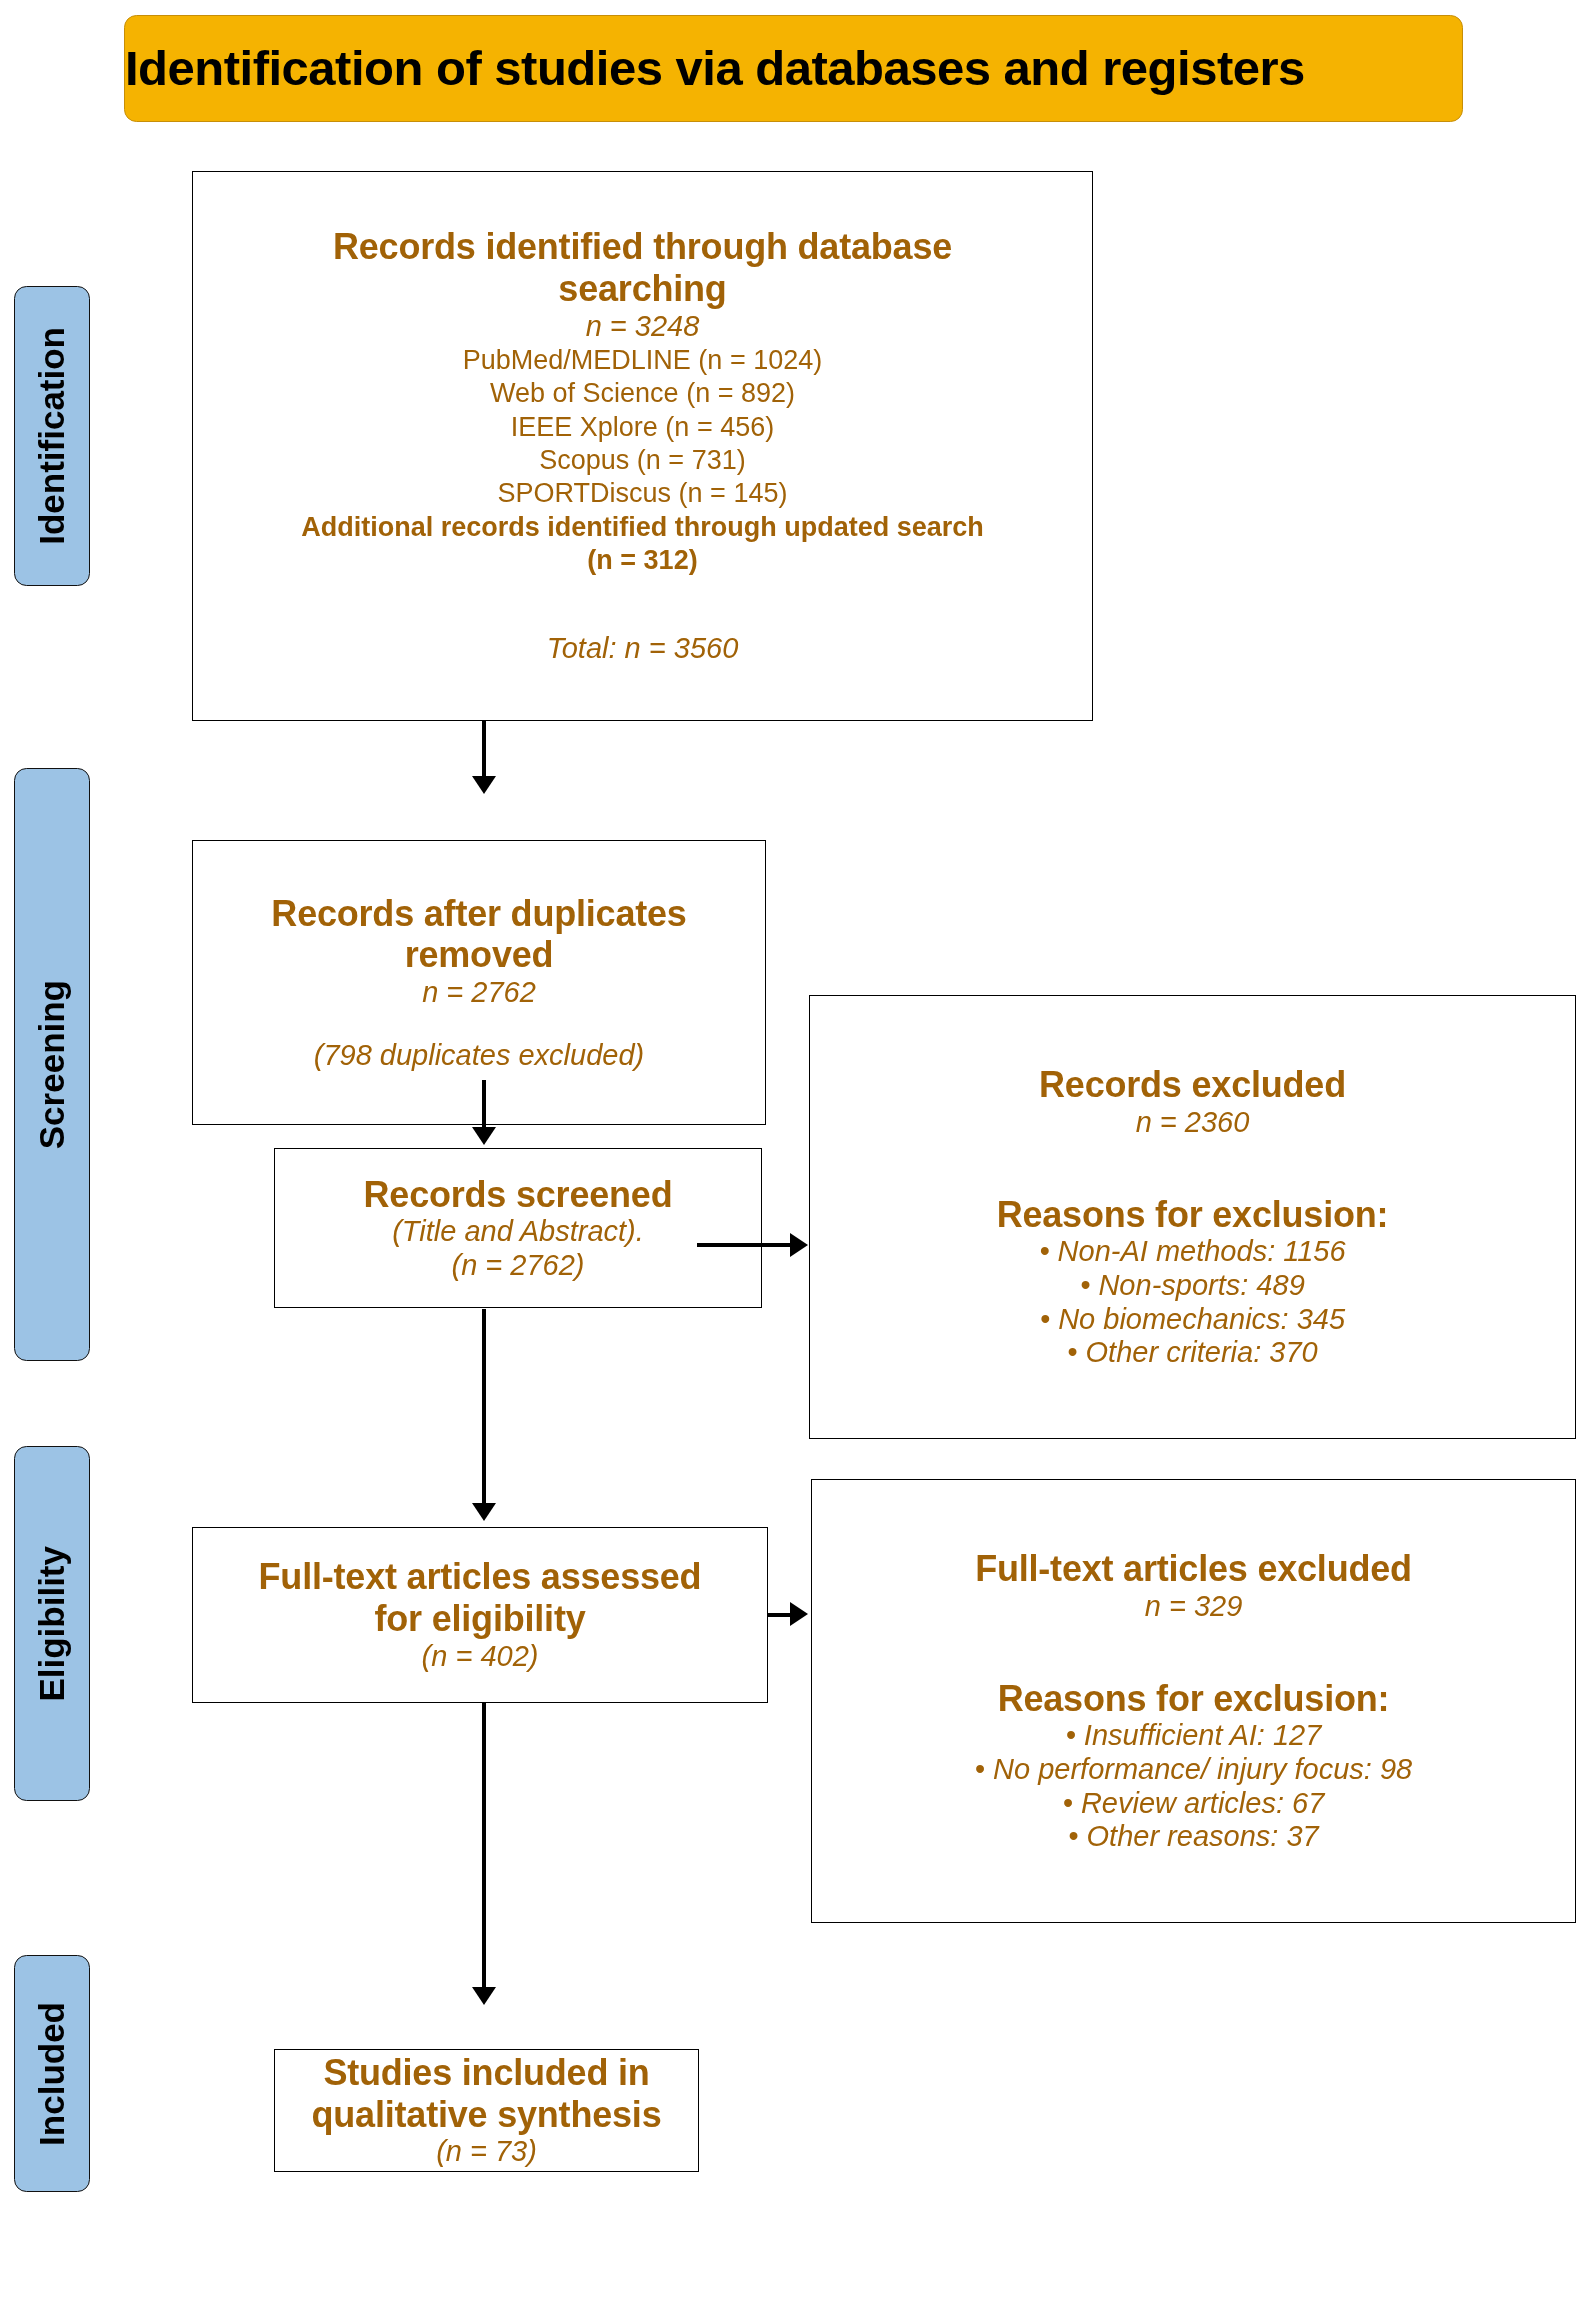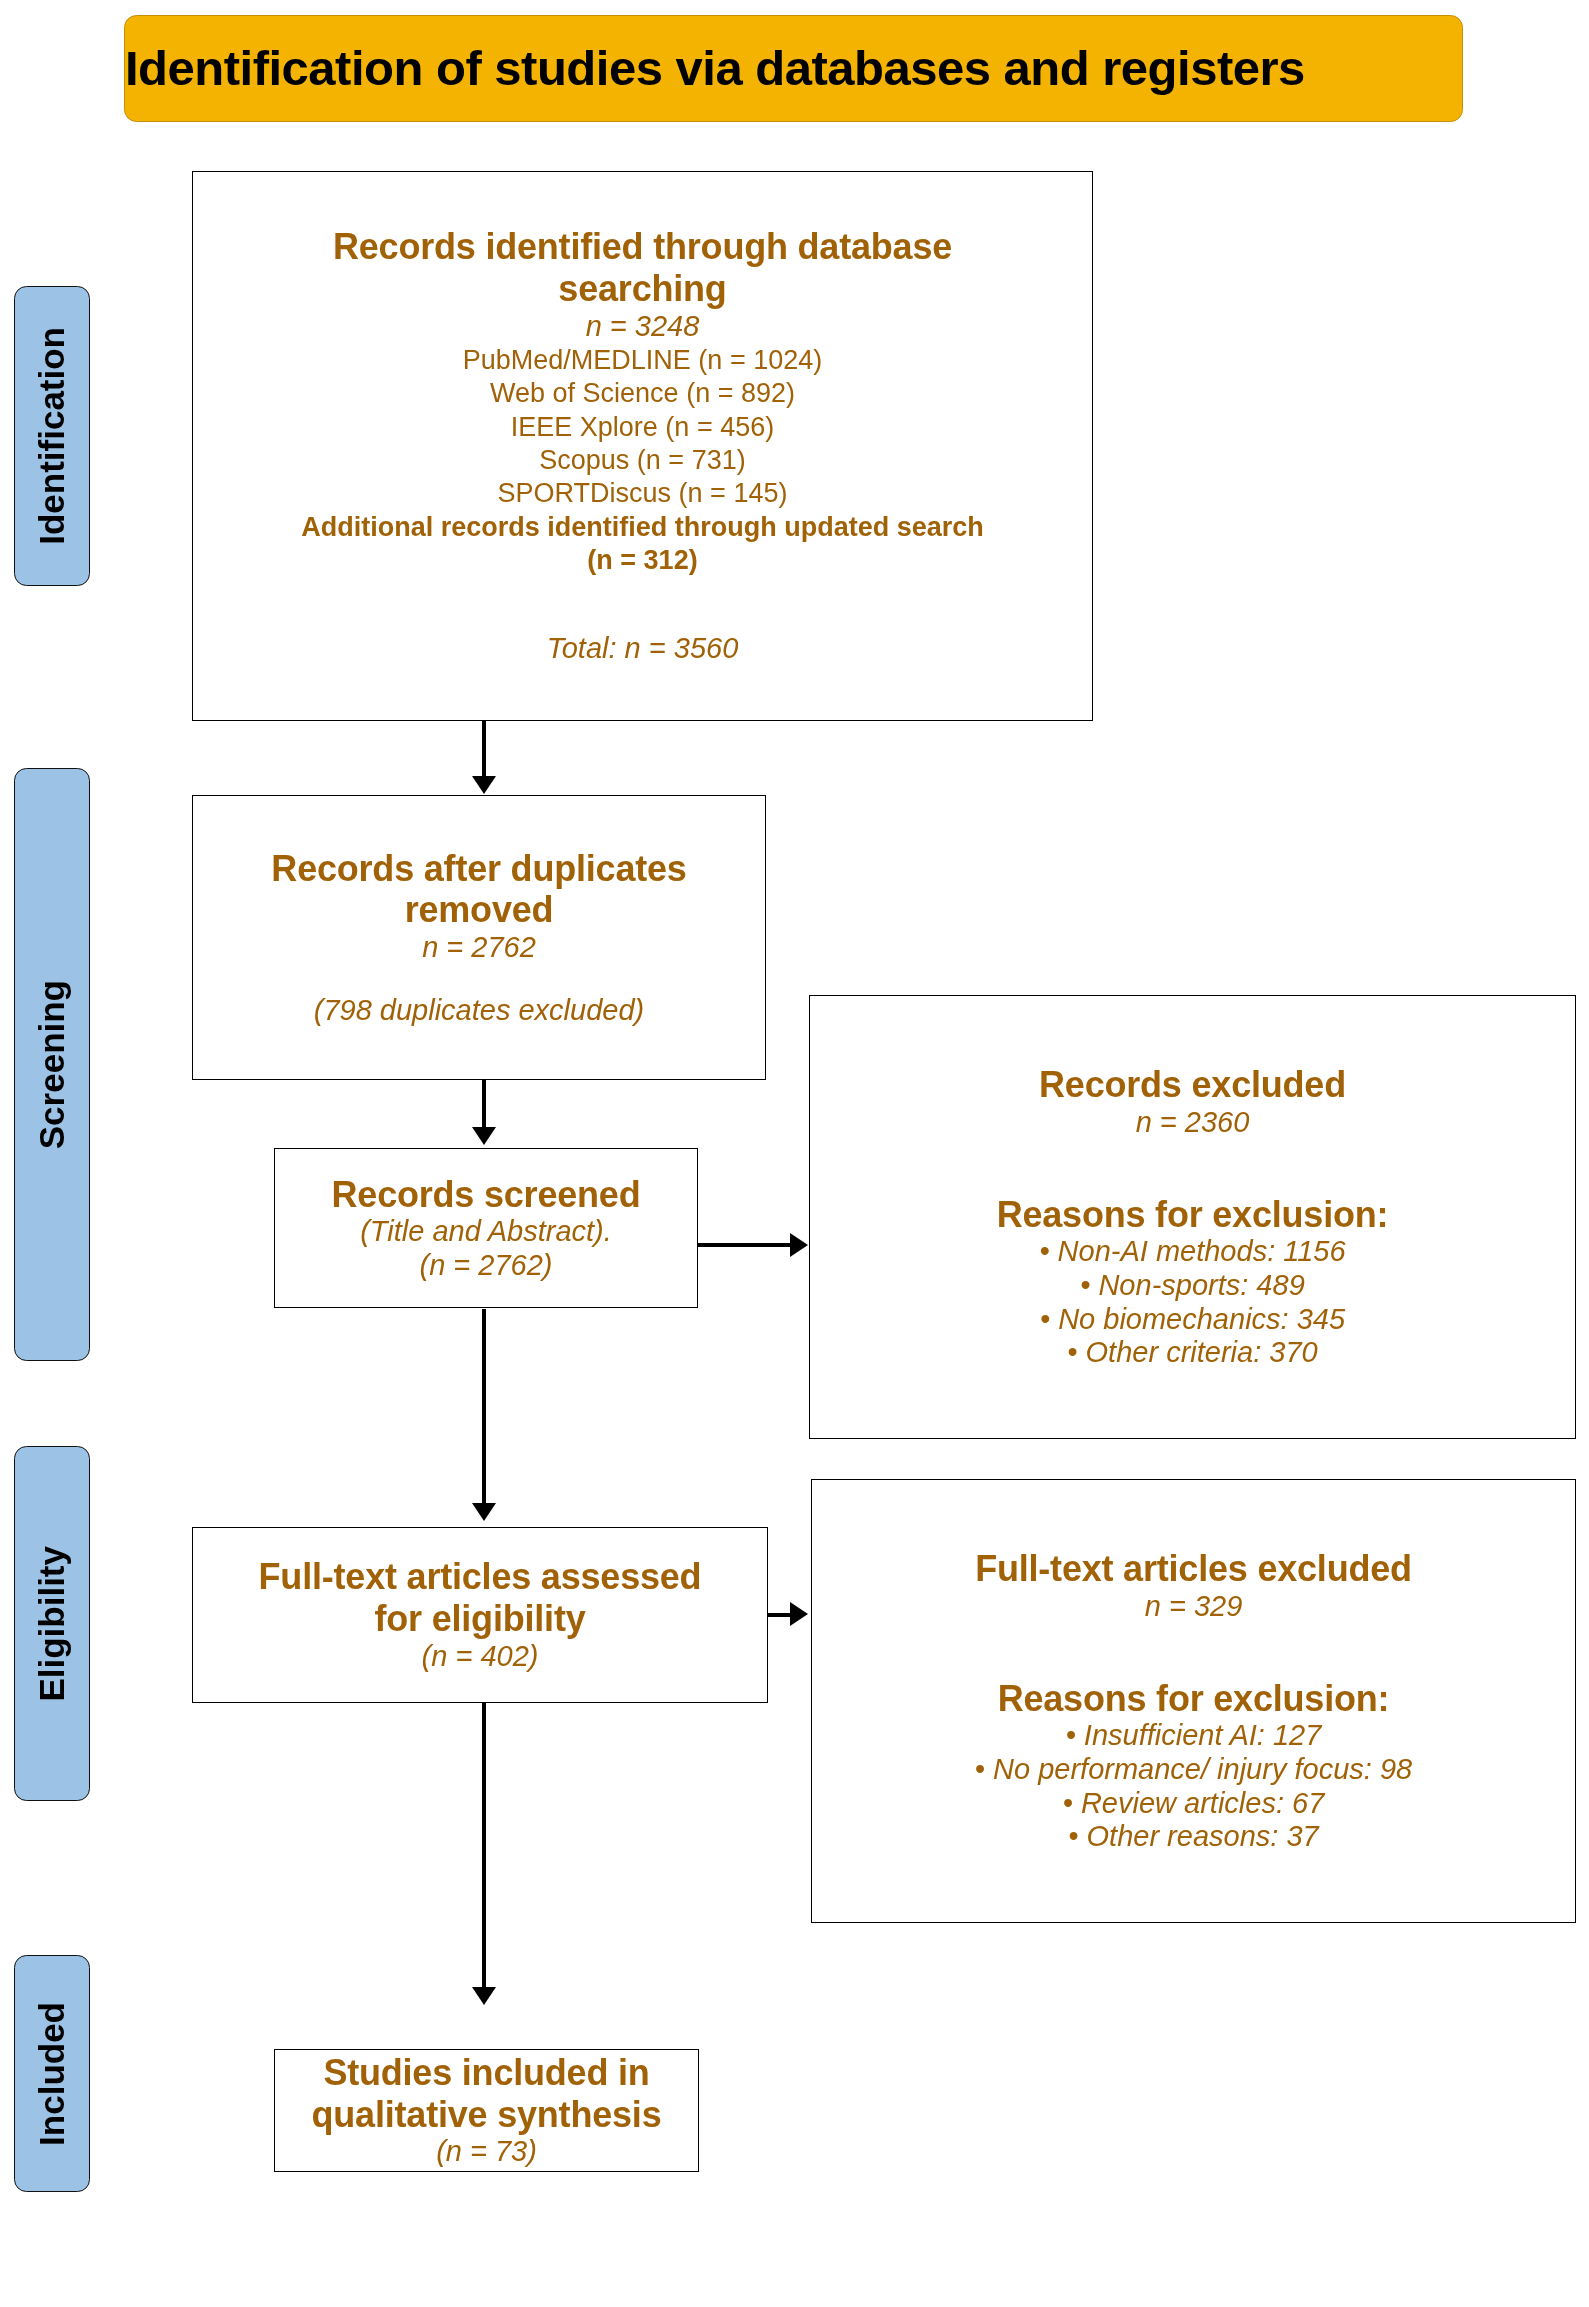--- a/index.html
+++ b/index.html
@@ -84,22 +84,22 @@
   }
   .ln.hd{font-weight:bold;font-size:36px;letter-spacing:-0.2px;}
   .ln.bd{font-weight:normal;font-size:29px;font-style:italic;}
   .ln.sm{font-weight:normal;font-size:27px;line-height:1.24;}
   .ln.smb{font-weight:bold;font-size:27px;line-height:1.24;}
   .ln.gap{height:29px;}
   .ln.gap-lg{height:54px;}
 
   
   #box-identified      {left:192px; top:171px;  width:901px; height:550px;}
-  #box-dedup           {left:192px; top:795px; width:574px; height:285px;}
-  #box-screened        {left:274px; top:1148px; width:424px;  height:160px;}
+  #box-dedup           {left:192px; top:840px; width:574px; height:285px;}
+  #box-screened        {left:274px; top:1148px; width:488px;  height:160px;}
   #box-records-excluded{left:809px;top:995px; width:767px; height:444px;}
   #box-fulltext        {left:192px; top:1527px; width:576px; height:176px;}
   #box-fulltext-excl   {left:811px;top:1479px; width:765px; height:444px;}
   #box-included        {left:274px; top:2011px; width:425px;  height:123px;margin-top:38px;}
 
   
   .vline{position:absolute;background:#000;width:4.3px;}
   .hline{position:absolute;background:#000;height:4.3px;}
   .arrow-down{
     position:absolute;

